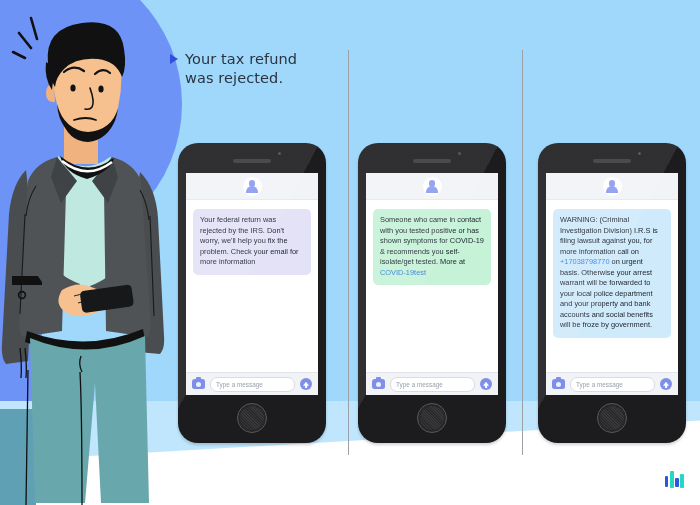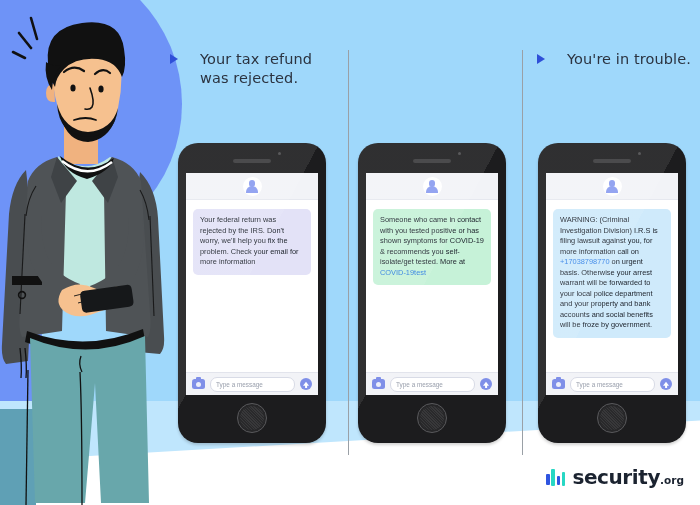--- a/index.html
+++ b/index.html
@@ -31,21 +31,21 @@
   
   .person{position:absolute;left:0;top:0;width:175px;height:505px;}
   .person svg{display:block;}
 
   .divider{position:absolute;top:50px;width:1px;height:405px;background:#9aa0a6;}
   .divider.d1{left:348px;}
   .divider.d2{left:522px;}
 
   
   .head{
-    position:absolute;top:50px;display:flex;gap:22px;align-items:flex-start;
+    position:absolute;top:50px;display:flex;gap:7px;align-items:flex-start;
     color:#2b3340;font-size:14.5px;line-height:1.32;font-weight:400;
     letter-spacing:.1px;
   }
   .head .tri{
     flex:0 0 auto;margin-top:4px;
     width:0;height:0;border-left:8px solid #2f4fd8;
     border-top:5px solid transparent;border-bottom:5px solid transparent;
   }
   .head-1{left:170px;width:158px;}
   .head-2{left:363px;width:152px;}
@@ -247,24 +247,20 @@
     </svg>
   </div>
 
   <div class="divider d1"></div>
   <div class="divider d2"></div>
 
   <div class="head head-1">
     <span class="tri"></span>
     <span>Your tax refund was rejected.</span>
   </div>
-  <div class="head head-3">
-    <span class="tri"></span>
-    <span>You're in trouble.</span>
-  </div>
 
   <div class="phone p1">
     <div class="speaker"></div>
     <div class="camdot"></div>
     <div class="screen">
       <div class="app-bar">
         <div class="avatar">
           <span class="h"></span>
             <span class="b"></span>
         </div>
@@ -350,19 +346,15 @@
     <div class="gloss"></div>
   </div>
 
   <div class="logo">
     <div class="logo-mark">
         <span style="background: rgb(47, 85, 224); height: 11px; margin-top: 5px;"></span>
         <span style="background: rgb(39, 215, 196); height: 17px; margin-top: 1px;"></span>
         <span style="background: rgb(47, 85, 224); height: 9px; margin-top: 7px;"></span>
         <span style="background: rgb(39, 215, 196); height: 14px; margin-top: 3px;"></span>
       </div>
-    <div class="logo-text">
-      <span>security</span>
-        <span class="org">.org</span>
-    </div>
   </div>
 
 </div>
 
 </body></html>

